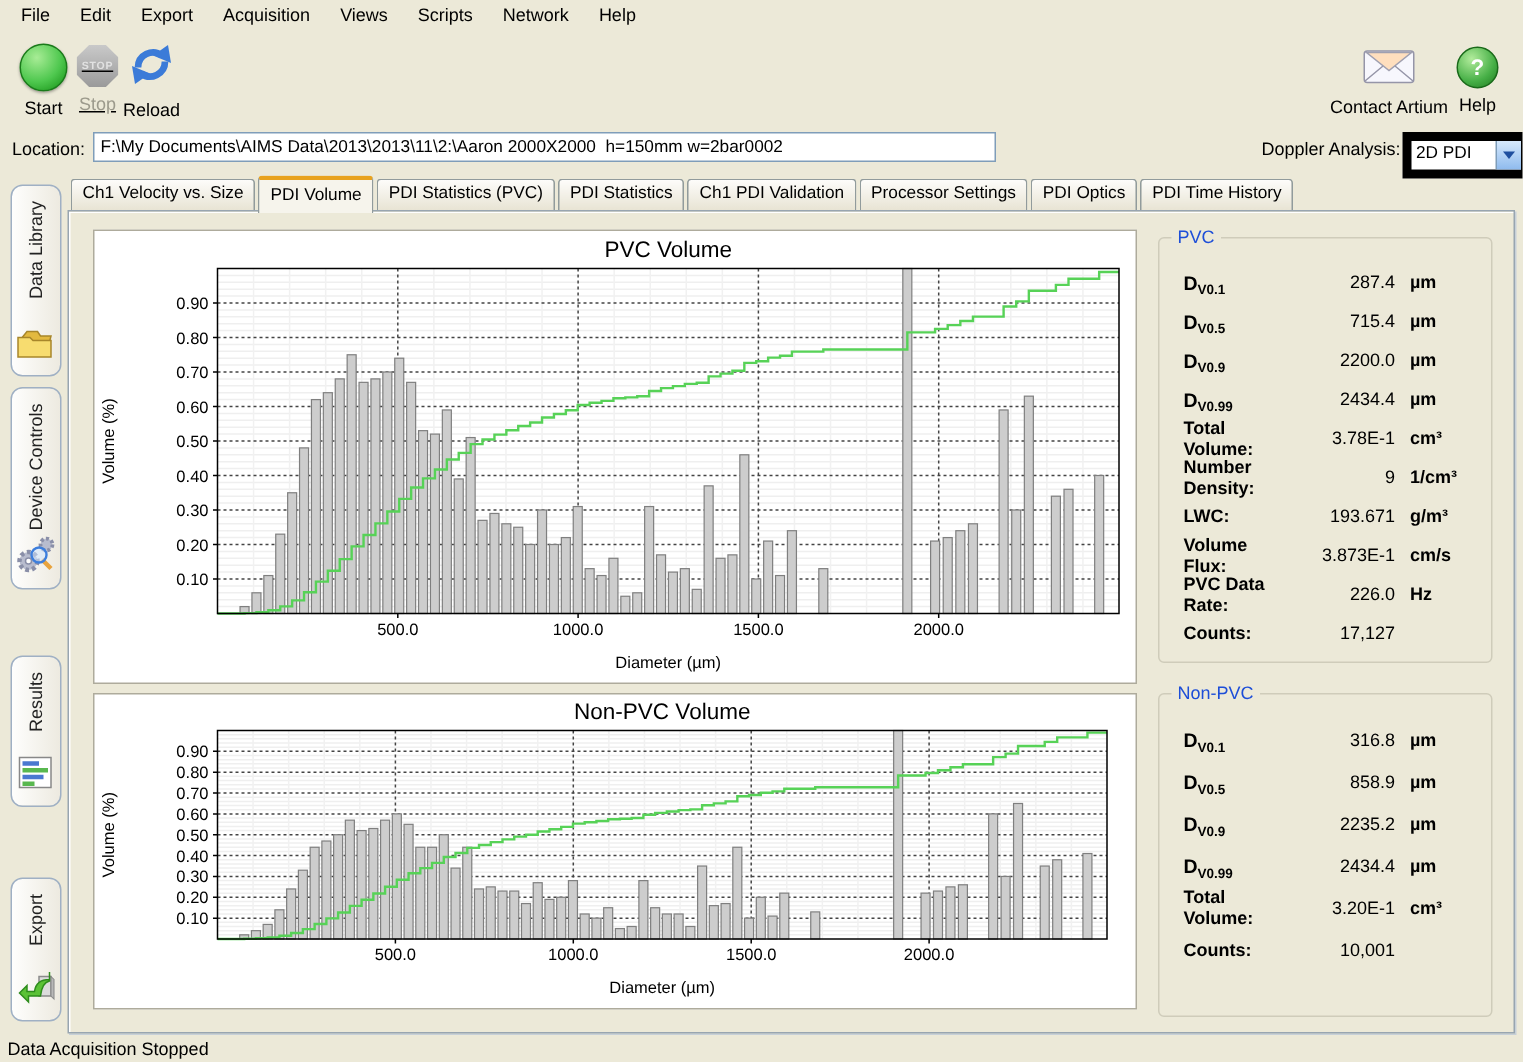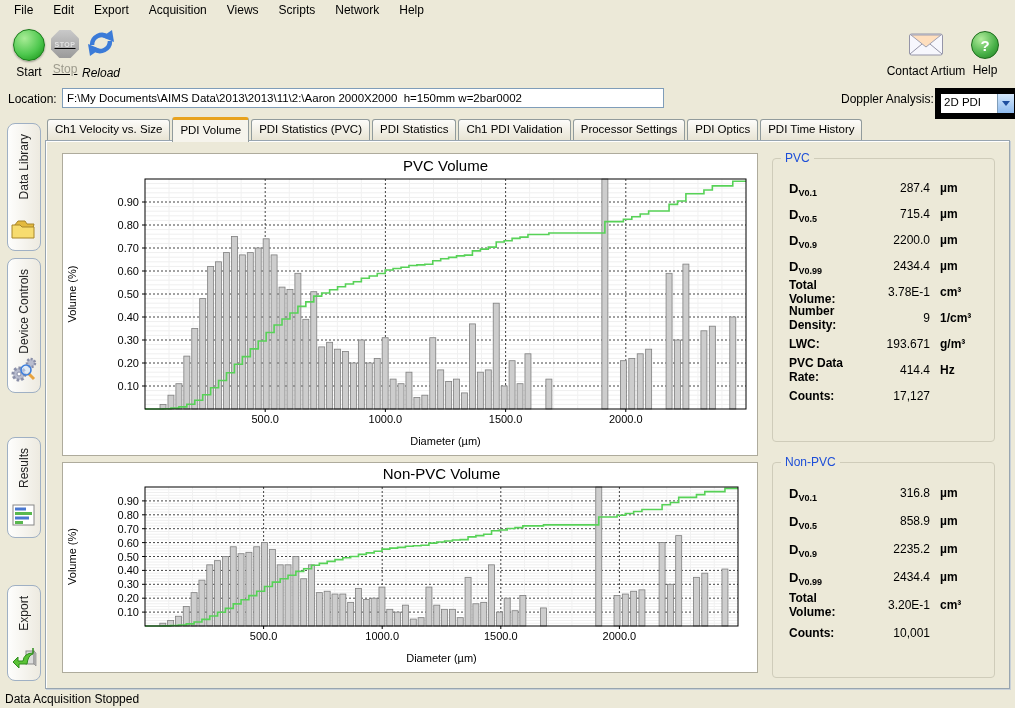--- a/index.html
+++ b/index.html
@@ -79,21 +79,21 @@
 </div>
 
 <div class="toolbtn" style="left:2px;top:29px;">
   <div class="start-circle"></div>
   <div class="lbl">Start</div>
 </div>
 <div class="toolbtn" style="left:38px;top:30px;text-decoration:underline;">
   <div class="stop-oct">STOP</div>
   <div class="lbl dim">Stop</div>
 </div>
-<div class="toolbtn" style="left:74px;top:27px;font-style:italic;">
+<div class="toolbtn" style="left:74px;top:27px;">
   <span>
     <svg width="32" height="32" viewBox="0 0 32 32">
       <path d="M7 18 A10 10 0 0 1 23 10" fill="none" stroke="#3B7BD8" stroke-width="4.5"></path>
       <polygon points="27,3 29,15 17,10" fill="#3B7BD8"></polygon>
       <path d="M25 14 A10 10 0 0 1 9 22" fill="none" stroke="#3B7BD8" stroke-width="4.5"></path>
       <polygon points="5,29 3,17 15,22" fill="#3B7BD8"></polygon>
     </svg>
   </span>
   <div class="lbl">Reload</div>
 </div>
@@ -548,22 +548,27 @@
       <span class="stat-label">Number Density:</span>
       <span class="stat-value">9</span>
         <span class="stat-unit">1/cm³</span>
     </div>
     <div class="stat-row">
       <span class="stat-label">LWC:</span>
       <span class="stat-value">193.671</span>
         <span class="stat-unit">g/m³</span>
     </div>
     <div class="stat-row">
+      <span class="stat-label">Volume Flux:</span>
+      <span class="stat-value">3.873E-1</span>
+        <span class="stat-unit">cm/s</span>
+    </div>
+    <div class="stat-row">
       <span class="stat-label">PVC Data Rate:</span>
-      <span class="stat-value">414.4</span>
+      <span class="stat-value">226.0</span>
         <span class="stat-unit">Hz</span>
     </div>
     <div class="stat-row">
       <span class="stat-label">Counts:</span>
       <span class="stat-value">17,127</span>
         <span class="stat-unit"></span>
     </div>
   </div>
 </div>
 

